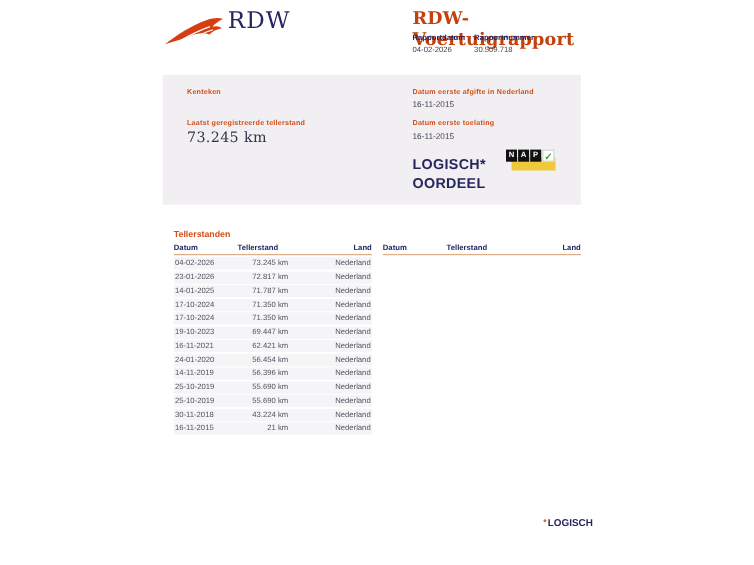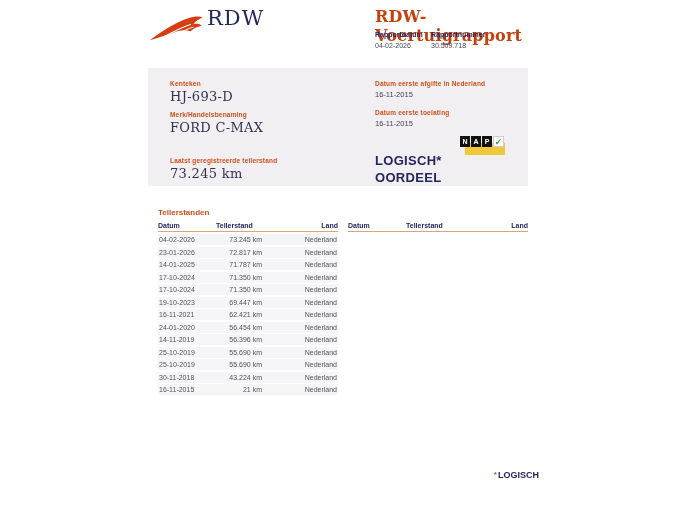--- a/index.html
+++ b/index.html
@@ -21,21 +21,21 @@
   
   .info-box { position:absolute; left:148px; top:68px; width:380px; height:118px; background:#f1eff1; }
   .fld-label { font-size:6.5px; font-weight:bold; color:#d14f1a; letter-spacing:0.2px; }
   .fld-value-serif { font-family:"DejaVu Serif", serif; font-size:13px; color:#33334d; margin-top:2px; letter-spacing:0.3px; }
   .fld-value-sans { font-size:7.5px; color:#44445a; margin-top:3px; }
   .ib-left  { position:absolute; left:22px;  top:12px; }
   .ib-right { position:absolute; left:227px; top:12px; width:150px; }
   .grp-merk { margin-top:7px; }
   .grp-teller { margin-top:22px; }
   .grp-toelating { margin-top:10px; }
-  .verdict { margin-top:24px; font-size:13px; font-weight:bold; color:#26265f; line-height:17px; letter-spacing:0.3px; }
+  .verdict { margin-top:13px; font-size:13px; font-weight:bold; color:#26265f; line-height:17px; letter-spacing:0.3px; }
 
   
   .nap { position:absolute; left:312px; top:68px; width:48px; height:22px; }
   .nap-yellow { position:absolute; left:5px; top:7px; width:40px; height:12px; background:#efc93a; }
   .nap-boxes { position:absolute; left:0; top:0; display:flex; gap:1px; }
   .nap-letter { width:10px; height:11px; background:#111111; color:#ffffff; font-size:7px; font-weight:bold;
                 display:flex; align-items:center; justify-content:center; }
   .nap-check { width:11px; height:11px; background:#ffffff; border:1px solid #cfcfcf; color:#2fa135;
                font-size:9px; font-weight:bold; display:flex; align-items:center; justify-content:center; }
 
@@ -83,25 +83,20 @@
     <div>
       <div class="meta-label">Rapportnummer</div>
       <div class="meta-value">30.509.718</div>
     </div>
   </div>
 
   <div class="info-box">
     <div class="ib-left">
       <div>
         <div class="fld-label">Kenteken</div>
-        <div class="fld-value-serif">HJ-693-D</div>
-      </div>
-      <div class="grp-merk">
-        <div class="fld-label">Merk/Handelsbenaming</div>
-        <div class="fld-value-serif">FORD C-MAX</div>
       </div>
       <div class="grp-teller">
         <div class="fld-label">Laatst geregistreerde tellerstand</div>
         <div class="fld-value-serif">73.245 km</div>
       </div>
     </div>
 
     <div class="ib-right">
       <div>
         <div class="fld-label">Datum eerste afgifte in Nederland</div>

